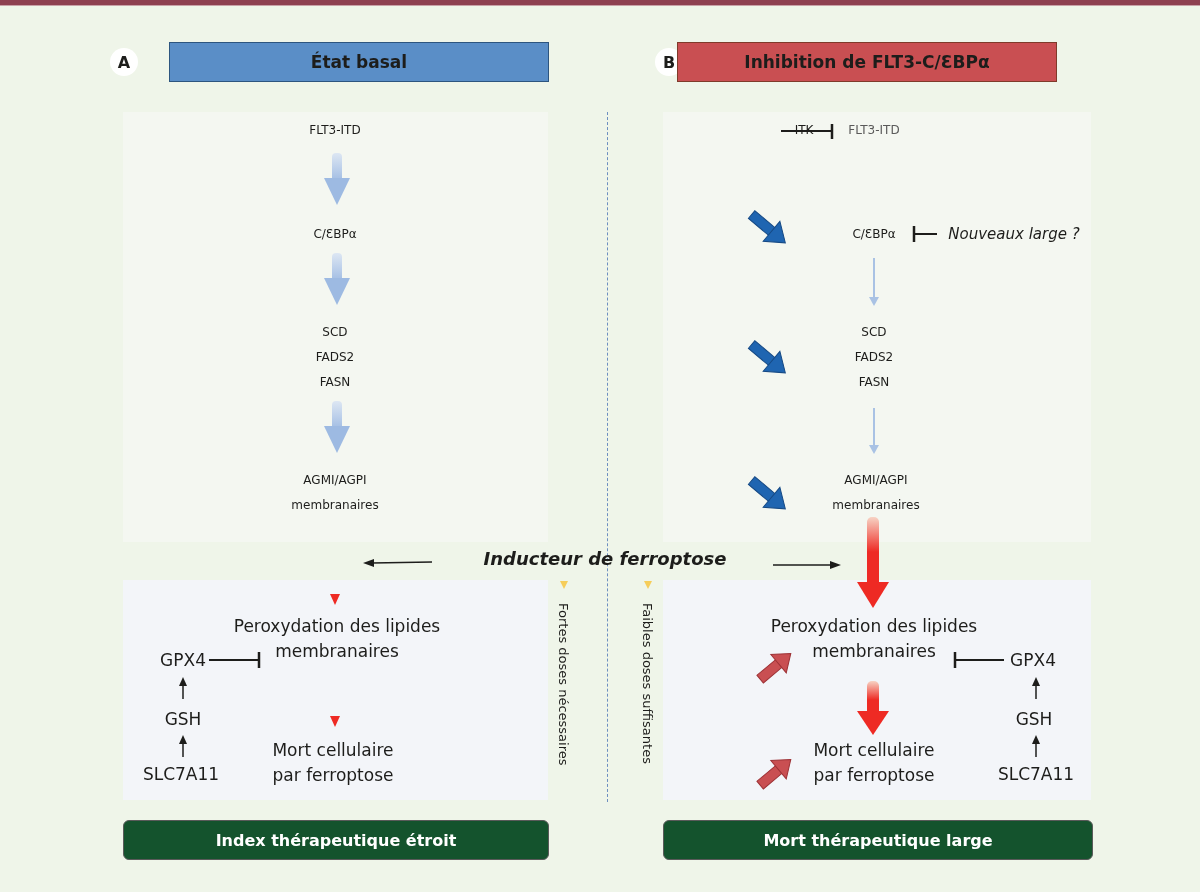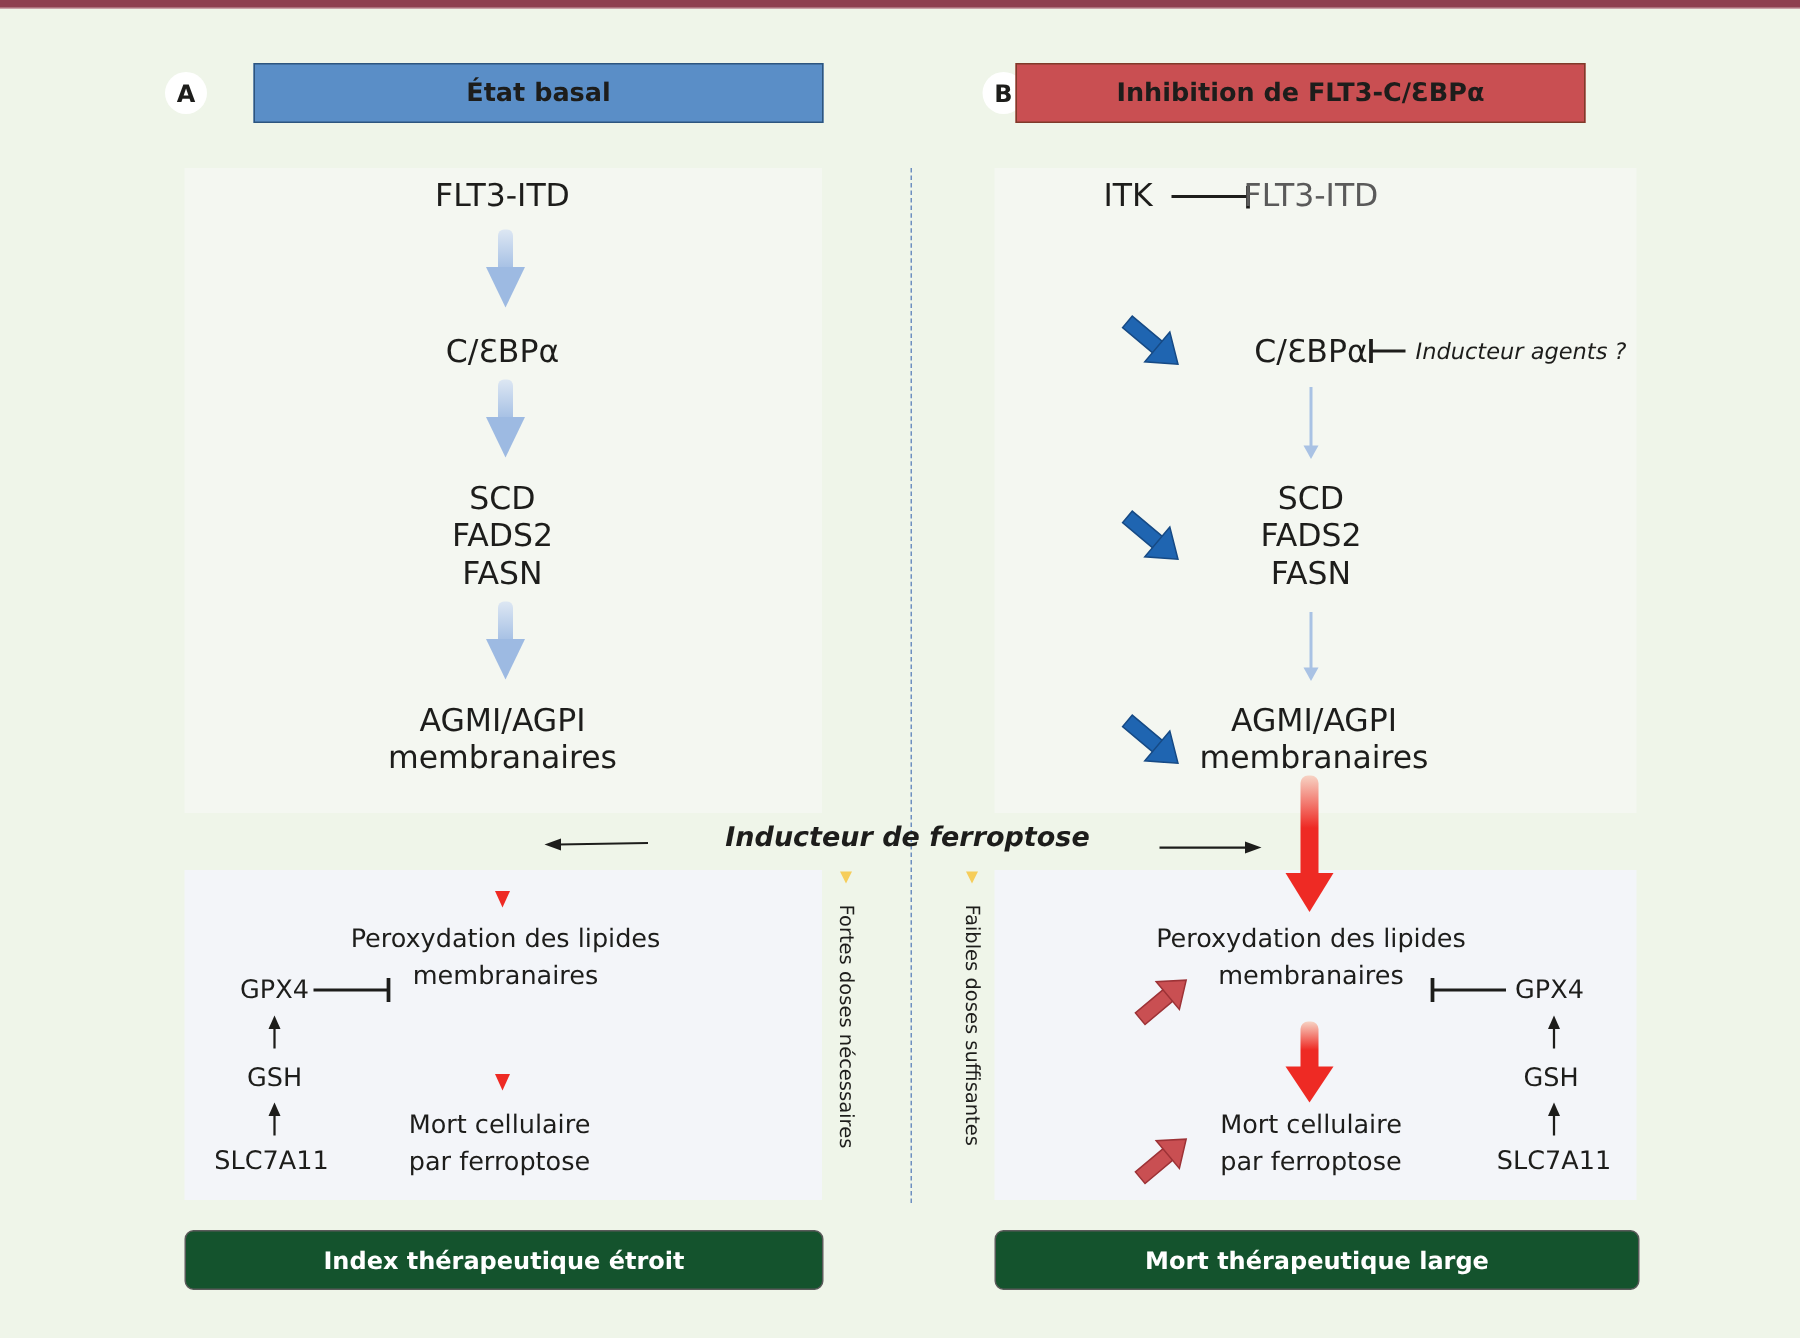--- a/index.html
+++ b/index.html
@@ -18,21 +18,21 @@
     display:flex; align-items:center; justify-content:center; color:#1d1d1b;
   }
   .header-btn {
     position:absolute; height:40px; border-radius:0;
     display:flex; align-items:center; justify-content:center;
     font-weight:bold; font-size:17px; color:#1d1d1b;
     box-sizing:border-box;
   }
   .header-a { left:169px; top:42px; width:380px; background:#5a8ec7; border:1.5px solid #2d557f; }
   .header-b { left:677px; top:42px; width:380px; background:#c94f52; border:1.5px solid #7f3a2a; }
-  .node { position:absolute; text-align:center; font-size:21px; line-height:25px; color:#1d1d1b; white-space:nowrap; transform:translateX(-50%); }
+  .node { position:absolute; text-align:center; font-size:12px; line-height:25px; color:#1d1d1b; white-space:nowrap; transform:translateX(-50%); }
   .node-bold { font-weight:normal; font-size:17px; line-height:25px; }
   .gray { color:#5a5a5a; }
   .italic { font-style:italic; }
   .footer-btn {
     position:absolute; top:820px; width:426px; height:40px; border-radius:6px;
     background:#14532d; border:1.5px solid #5a5a5a; box-sizing:border-box;
     display:flex; align-items:center; justify-content:center;
     color:#ffffff; font-weight:bold; font-size:16px;
   }
   .vtext {
@@ -206,24 +206,24 @@
   <div>membranaires</div>
 </div>
 <div class="node node-bold" style="left:333px;top:738px;">
   <div>Mort cellulaire</div>
   <div>par ferroptose</div>
 </div>
 <div class="node node-bold" style="left:183px;top:648px;">GPX4</div>
 <div class="node node-bold" style="left:183px;top:707px;">GSH</div>
 <div class="node node-bold" style="left:181px;top:762px;">SLC7A11</div>
 
-<div class="node" style="left:752px;top:118px;text-align:center;">ITK</div>
+<div class="node" style="left:804px;top:118px;text-align:center;">ITK</div>
 <div class="node gray" style="left:874px;top:118px;">FLT3-ITD</div>
 <div class="node" style="left:874px;top:222px;">C/ƐBPα</div>
-<div class="node italic" style="left:1014px;top:222px;font-size:15px;">Inducteur agents ?</div>
+<div class="node italic" style="left:1014px;top:222px;font-size:15px;">Nouveaux large ?</div>
 <div class="node" style="left:874px;top:320px;">
   <div>SCD</div>
   <div>FADS2</div>
   <div>FASN</div>
 </div>
 <div class="node" style="left:876px;top:468px;">
   <div>AGMI/AGPI</div>
   <div>membranaires</div>
 </div>
 

